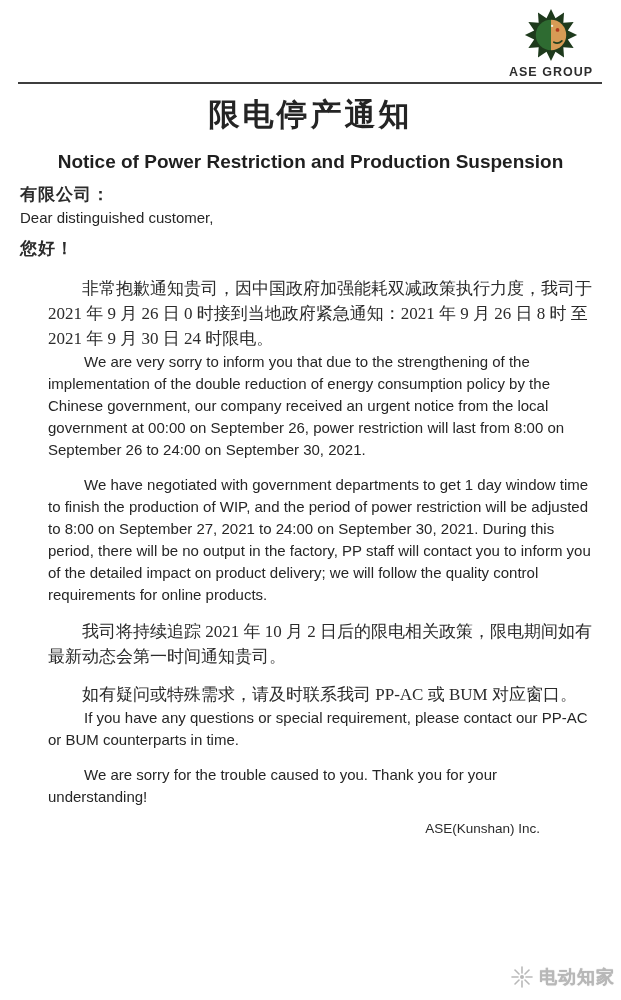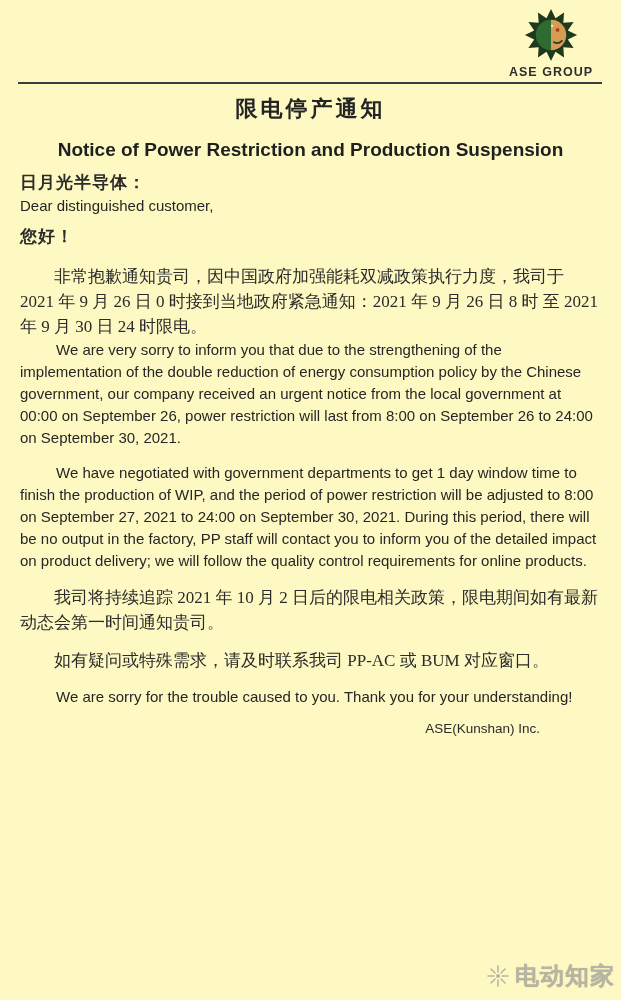--- a/index.html
+++ b/index.html
@@ -5,21 +5,21 @@
   html, body { margin: 0; padding: 0; }
   body {
     width: 621px; height: 1000px;
     background: #efeeec;
     font-family: "Liberation Sans", sans-serif;
     overflow: hidden;
   }
   .page {
     position: relative;
     width: 621px; height: 1000px;
-    background: #fef9c3;
+    background: #ffffff;
     color: #2c2c2c;
     box-sizing: border-box;
   }
   
   .header {
     position: relative;
     height: 84px;
   }
   .logo-block {
     position: absolute;
@@ -42,21 +42,21 @@
     left: 18px; right: 19px; bottom: 0;
     border: none;
     border-top: 2px solid #3d3d3d;
     margin: 0;
   }
   
   .title-zh {
     margin: 10px 0 0 0;
     text-align: center;
     font-family: "Liberation Serif", "DejaVu Serif", serif;
-    font-size: 22px;
+    font-size: 31px;
     font-weight: 600;
     letter-spacing: 3px;
     color: #242424;
   }
   .title-en {
     margin: 15px 0 0 0;
     text-align: center;
     font-family: "Liberation Sans", sans-serif;
     font-size: 19px;
     font-weight: bold;
@@ -80,21 +80,21 @@
     line-height: 22px;
     color: #262626;
     margin: 0;
   }
   .salutation .zh { font-weight: bold; letter-spacing: 1px; }
   .greeting {
     margin-top: 7px;
     font-weight: normal;
   }
   .paragraphs { margin-top: 15px; }
-  .para-group { margin-bottom: 13px; }
+  .para-group { margin-bottom: 13px; margin-left: 28px; }
   .para-group .zh { text-indent: 2em; }
   .para-group .en { text-indent: 2.4em; }
   
   .signature {
     margin-top: 4px;
     text-align: right;
     padding-right: 24px;
   }
   .sig-company-zh {
     font-family: "Liberation Serif", "DejaVu Serif", serif;
@@ -113,21 +113,21 @@
   .watermark {
     position: absolute;
     right: 6px; bottom: 8px;
     display: flex;
     align-items: center;
     opacity: 0.62;
     pointer-events: none;
   }
   .watermark-text {
     font-family: Liberation Sans, sans-serif;
-    font-size: 24px;
+    font-size: 18px;
     font-weight: bold;
     color: #8d8d8d;
     letter-spacing: 1px;
     text-shadow: 0 0 1px #6f6f6f;
   }
 </style>
 </head>
 <body>
 
 <div class="page">
@@ -147,21 +147,21 @@
     </div>
     <hr class="header-rule">
   </div>
 
   <h1 class="title-zh">限电停产通知</h1>
   <h2 class="title-en">Notice of Power Restriction and Production Suspension</h2>
 
   <div class="content">
 
     <div class="salutation">
-      <p class="zh">日月光半导体：</p>
+      <p class="zh">有限公司：</p>
       <p class="en">Dear distinguished customer,</p>
       <p class="zh greeting">您好！</p>
     </div>
 
     <div class="paragraphs">
 
       <div class="para-group">
         <p class="zh">非常抱歉通知贵司，因中国政府加强能耗双减政策执行力度，我司于 2021 年 9 月 26 日 0 时接到当地政府紧急通知：2021 年 9 月 26 日 8 时 至 2021 年 9 月 30 日 24 时限电。</p>
         <p class="en">We are very sorry to inform you that due to the strengthening of the implementation of the double reduction of energy consumption policy by the Chinese government, our company received an urgent notice from the local government at 00:00 on September 26, power restriction will last from 8:00 on September 26 to 24:00 on September 30, 2021.</p>
       </div>
@@ -169,20 +169,21 @@
       <div class="para-group">
         <p class="en">We have negotiated with government departments to get 1 day window time to finish the production of WIP, and the period of power restriction will be adjusted to 8:00 on September 27, 2021 to 24:00 on September 30, 2021. During this period, there will be no output in the factory, PP staff will contact you to inform you of the detailed impact on product delivery; we will follow the quality control requirements for online products.</p>
       </div>
 
       <div class="para-group">
         <p class="zh">我司将持续追踪 2021 年 10 月 2 日后的限电相关政策，限电期间如有最新动态会第一时间通知贵司。</p>
       </div>
 
       <div class="para-group">
         <p class="zh">如有疑问或特殊需求，请及时联系我司 PP-AC 或 BUM 对应窗口。</p>
+        <p class="en">If you have any questions or special requirement, please contact our PP-AC or BUM counterparts in time.</p>
       </div>
 
       <div class="para-group">
         <p class="en">We are sorry for the trouble caused to you. Thank you for your understanding!</p>
       </div>
 
     </div>
 
     <div class="signature">
       <div class="sig-company-en">ASE(Kunshan) Inc.</div>

